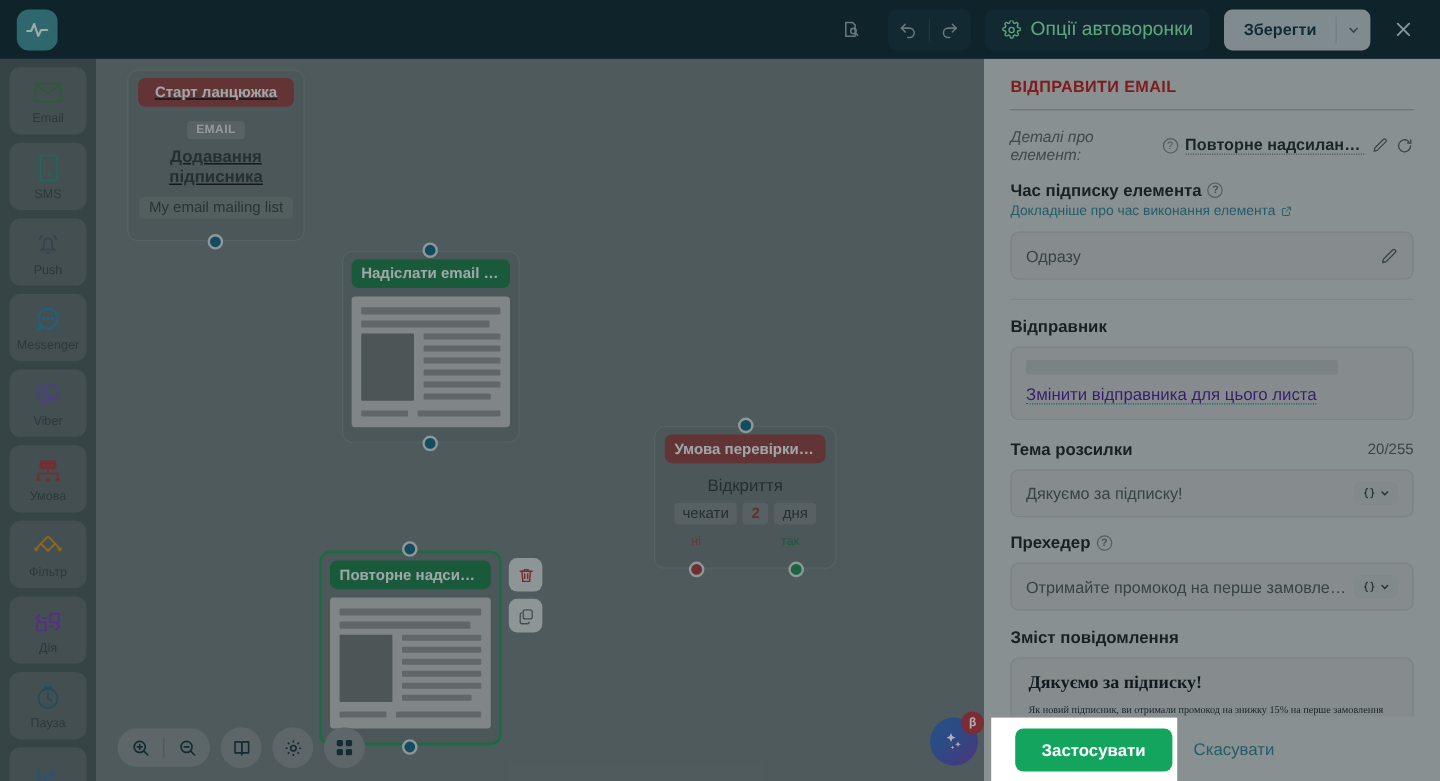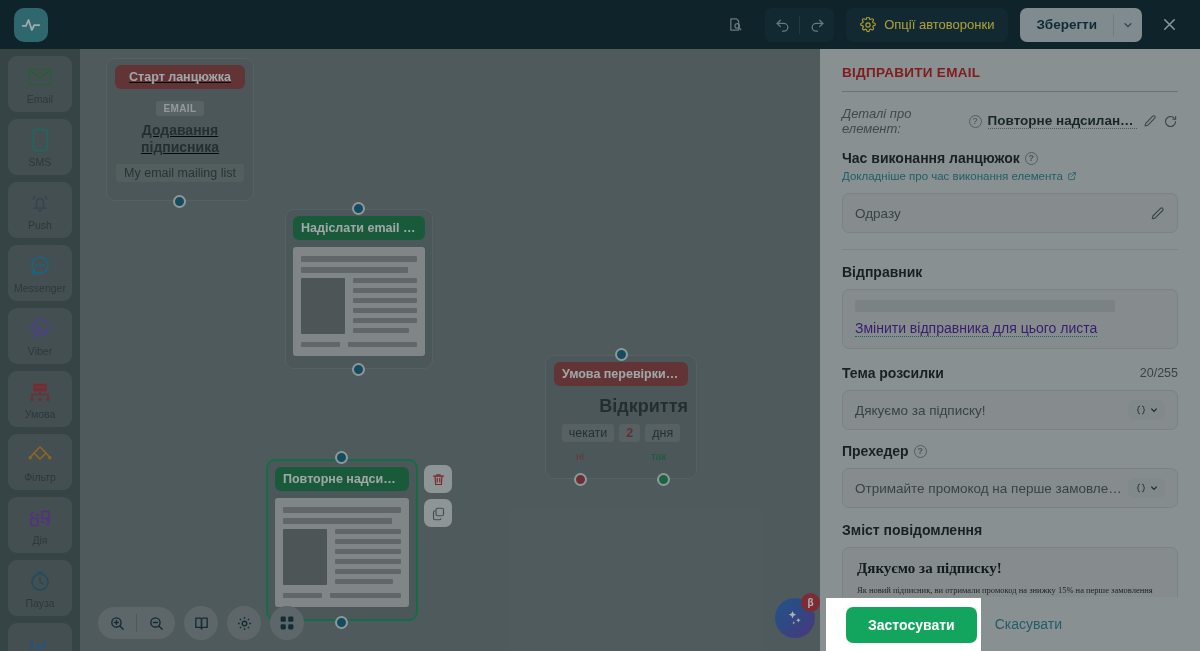--- a/index.html
+++ b/index.html
@@ -32,21 +32,21 @@
     width: 34px; height: 34px; display:flex; align-items:center; justify-content:center;
     color: #93a6ab; border-radius: 6px; cursor: pointer;
   }
   .undo-group {
     display: flex; align-items: center; background: #13303a; border-radius: 7px;
     margin-left: 12px; height: 34px;
   }
   .undo-group .sep { width:1px; height:18px; background:#2b4851; }
   .pill-btn {
     display:flex; align-items:center; gap:8px; height:34px; padding: 0 14px;
-    background:#13303a; border-radius:7px; color:#fde047; font-size:13px;
+    background:#13303a; border-radius:7px; color:#86efac; font-size:16px;
     margin-left:12px; cursor:pointer; white-space:nowrap;
   }
   .save-group {
     display:flex; align-items:stretch; margin-left:12px; height:34px;
     background:#b9c4c7; border-radius:7px; overflow:hidden;
   }
   .save-group .save-main {
     display:flex; align-items:center; padding: 0 16px; color:#10323d;
     font-size:13.5px; font-weight:bold; cursor:pointer;
   }
@@ -104,21 +104,21 @@
   .mail-prev { background:#b9bcbc; border-radius:3px; padding:9px 8px; }
   .mail-prev .bar { height:6px; background:#8a8e8e; border-radius:1px; margin-bottom:5px; }
   .mail-row { display:flex; gap:8px; }
   .mail-img { width:44px; height:56px; background:#6e7272; border-radius:1px; flex:none; }
   .mail-lines { flex:1; }
   .mail-lines .bar { height:5px; margin-bottom:5px; }
   .mail-foot { display:flex; gap:8px; margin-top:4px; }
   .mail-foot .bar { height:5px; margin:0; }
 
   
-  .cond-title { text-align:right; font-size:18px; font-weight:bold; color:#2b3838; margin-top:10px; }
+  .cond-title { text-align:center; font-size:14px; font-weight:normal; color:#2b3838; margin-top:10px; }
   .cond-row { display:flex; justify-content:center; align-items:center; gap:5px; margin-top:7px; }
   .chip { background:#7b8585; color:#2c3a3a; font-size:12.5px; padding:2px 7px; border-radius:3px; }
   .chip.num { color:#8d3b3b; font-weight:bold; background:#7b8585; }
   .cond-ports-lbl { display:flex; justify-content:space-between; padding:0 22px; margin-top:8px; font-size:10.5px; }
   .lbl-no { color:#9c4040; }
   .lbl-yes { color:#1f7a49; }
 
   
   .node-actions { position:absolute; left:100%; top:6px; display:flex; flex-direction:column; gap:6px; margin-left:6px; }
   .node-act-btn {
@@ -565,21 +565,21 @@
       <span class="ico-btn">
         <svg width="15" height="15" viewBox="0 0 24 24" fill="none" stroke="currentColor" stroke-width="1.8" stroke-linecap="round">
             <path d="M20 12a8 8 0 1 1-2.6-5.9"></path>
             <path d="M20.2 4v4.2H16"></path>
           </svg>
       </span>
     </div>
 
     <div style="margin-top:14px;">
       <div class="sec-label">
-        <span>Час виконання ланцюжок</span>
+        <span>Час підписку елемента</span>
         <span class="q-icon">?</span>
       </div>
       <a class="sec-link" href="#">
         <span>Докладніше про час виконання елемента</span>
         <svg width="10" height="10" viewBox="0 0 24 24" fill="none" stroke="currentColor" stroke-width="2" stroke-linecap="round">
             <path d="M14 4h6v6"></path>
             <path d="M20 4 11 13"></path>
             <path d="M18 14v5a1.6 1.6 0 0 1-1.6 1.6H5.6A1.6 1.6 0 0 1 4 19V8.2a1.6 1.6 0 0 1 1.6-1.6H10"></path>
           </svg>
       </a>

